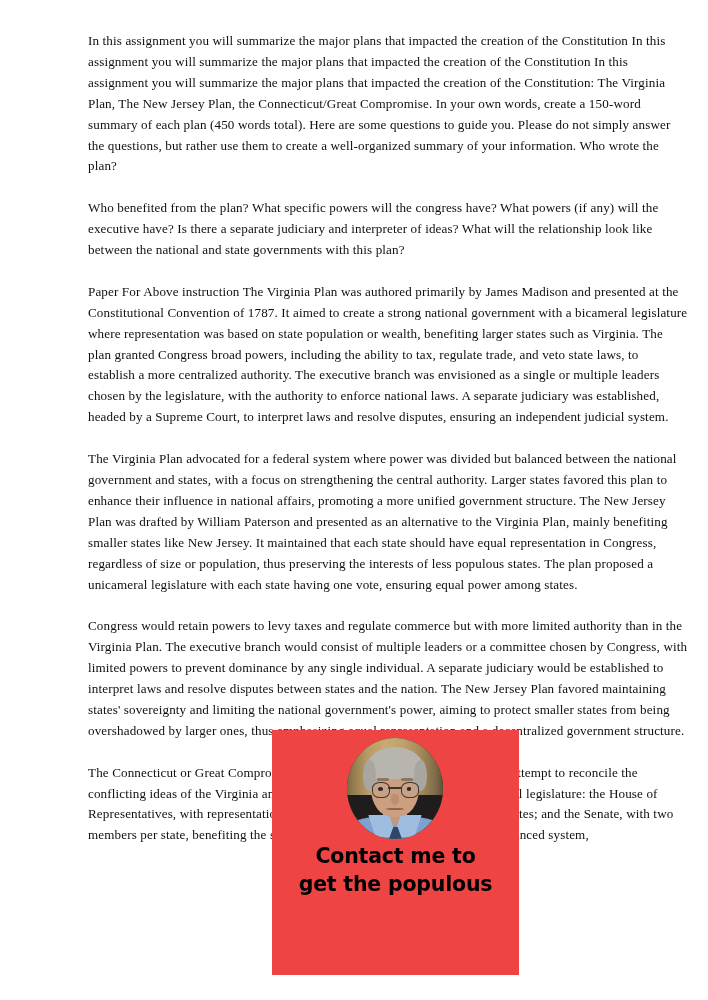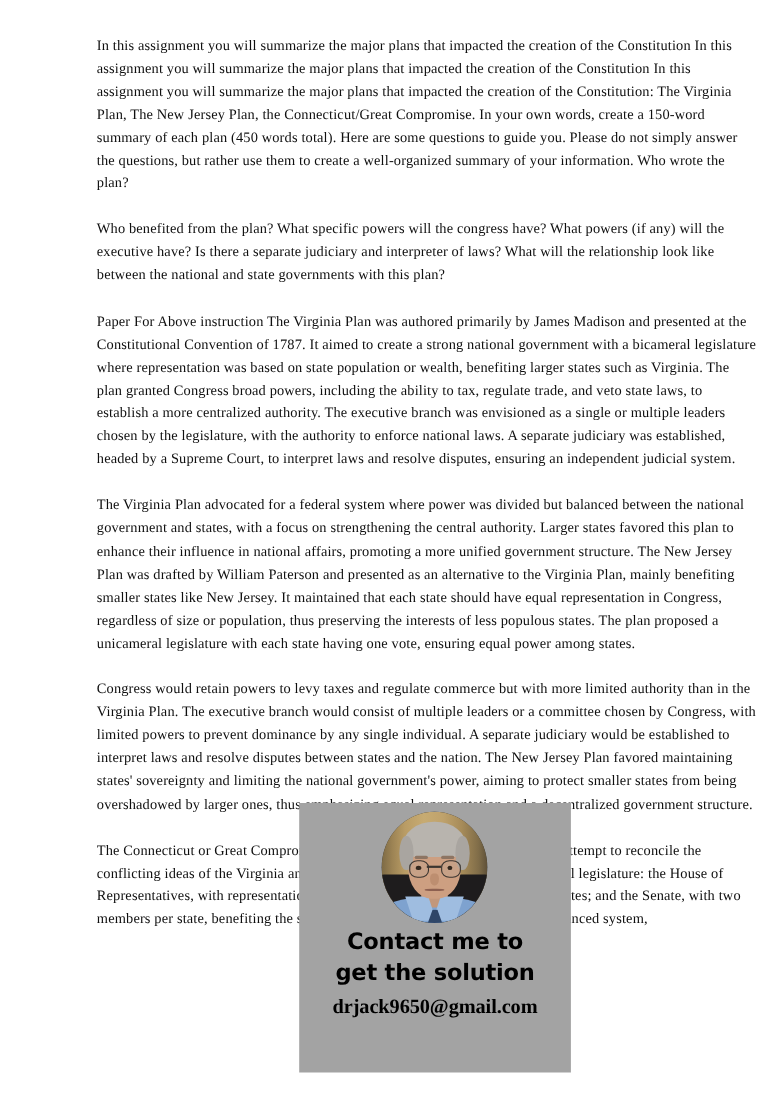--- a/index.html
+++ b/index.html
@@ -241,32 +241,32 @@
   }
 </style>
 </head>
 <body>
 
 <div id="page">
 
   <div class="doc-body">
     <p class="para">In this assignment you will summarize the major plans that impacted the creation of the Constitution In this assignment you will summarize the major plans that impacted the creation of the Constitution In this assignment you will summarize the major plans that impacted the creation of the Constitution: The Virginia Plan, The New Jersey Plan, the Connecticut/Great Compromise. In your own words, create a 150-word summary of each plan (450 words total). Here are some questions to guide you. Please do not simply answer the questions, but rather use them to create a well-organized summary of your information. Who wrote the plan?</p>
     <div class="para-gap"></div>
-    <p class="para">Who benefited from the plan? What specific powers will the congress have? What powers (if any) will the executive have? Is there a separate judiciary and interpreter of laws? What will the relationship look like between the national and state governments with this plan?</p>
+    <p class="para">Who benefited from the plan? What specific powers will the congress have? What powers (if any) will the executive have? Is there a separate judiciary and interpreter of ideas? What will the relationship look like between the national and state governments with this plan?</p>
     <div class="para-gap"></div>
     <p class="para">Paper For Above instruction The Virginia Plan was authored primarily by James Madison and presented at the Constitutional Convention of 1787. It aimed to create a strong national government with a bicameral legislature where representation was based on state population or wealth, benefiting larger states such as Virginia. The plan granted Congress broad powers, including the ability to tax, regulate trade, and veto state laws, to establish a more centralized authority. The executive branch was envisioned as a single or multiple leaders chosen by the legislature, with the authority to enforce national laws. A separate judiciary was established, headed by a Supreme Court, to interpret laws and resolve disputes, ensuring an independent judicial system.</p>
     <div class="para-gap"></div>
     <p class="para">The Virginia Plan advocated for a federal system where power was divided but balanced between the national government and states, with a focus on strengthening the central authority. Larger states favored this plan to enhance their influence in national affairs, promoting a more unified government structure. The New Jersey Plan was drafted by William Paterson and presented as an alternative to the Virginia Plan, mainly benefiting smaller states like New Jersey. It maintained that each state should have equal representation in Congress, regardless of size or population, thus preserving the interests of less populous states. The plan proposed a unicameral legislature with each state having one vote, ensuring equal power among states.</p>
     <div class="para-gap"></div>
     <p class="para">Congress would retain powers to levy taxes and regulate commerce but with more limited authority than in the Virginia Plan. The executive branch would consist of multiple leaders or a committee chosen by Congress, with limited powers to prevent dominance by any single individual. A separate judiciary would be established to interpret laws and resolve disputes between states and the nation. The New Jersey Plan favored maintaining states' sovereignty and limiting the national government's power, aiming to protect smaller states from being overshadowed by larger ones, thus emphasizing equal representation and a decentralized government structure.</p>
     <div class="para-gap"></div>
     <p class="para">The Connecticut or Great Compromise was proposed by Roger Sherman as an attempt to reconcile the conflicting ideas of the Virginia and New Jersey Plans. It established a bicameral legislature: the House of Representatives, with representation based on population, favoring the larger states; and the Senate, with two members per state, benefiting the smaller states. This compromise created a balanced system,</p>
   </div>
 
-  <div id="overlay" style="background: #a3a3a3;">
+  <div id="overlay" style="background: #ef4444;">
 
     <div class="avatar">
       <div class="ph-bg"></div>
       <div class="ph-chair"></div>
       <div class="ph-shoulders"></div>
       <div class="ph-neck"></div>
       <div class="ph-collar-l"></div>
       <div class="ph-collar-r"></div>
       <div class="ph-tie"></div>
       <div class="ph-head"></div>
@@ -278,18 +278,17 @@
       <div class="ph-glass-l"></div>
       <div class="ph-glass-r"></div>
       <div class="ph-bridge"></div>
       <div class="ph-eye-l"></div>
       <div class="ph-eye-r"></div>
       <div class="ph-nose"></div>
       <div class="ph-mouth"></div>
     </div>
 
     <div class="overlay-line" id="ov-line1">Contact me to</div>
-    <div class="overlay-line" id="ov-line2">get the solution</div>
-    <div class="overlay-email">drjack9650@gmail.com</div>
+    <div class="overlay-line" id="ov-line2">get the populous</div>
 
   </div>
 
 </div>
 
 </body></html>

